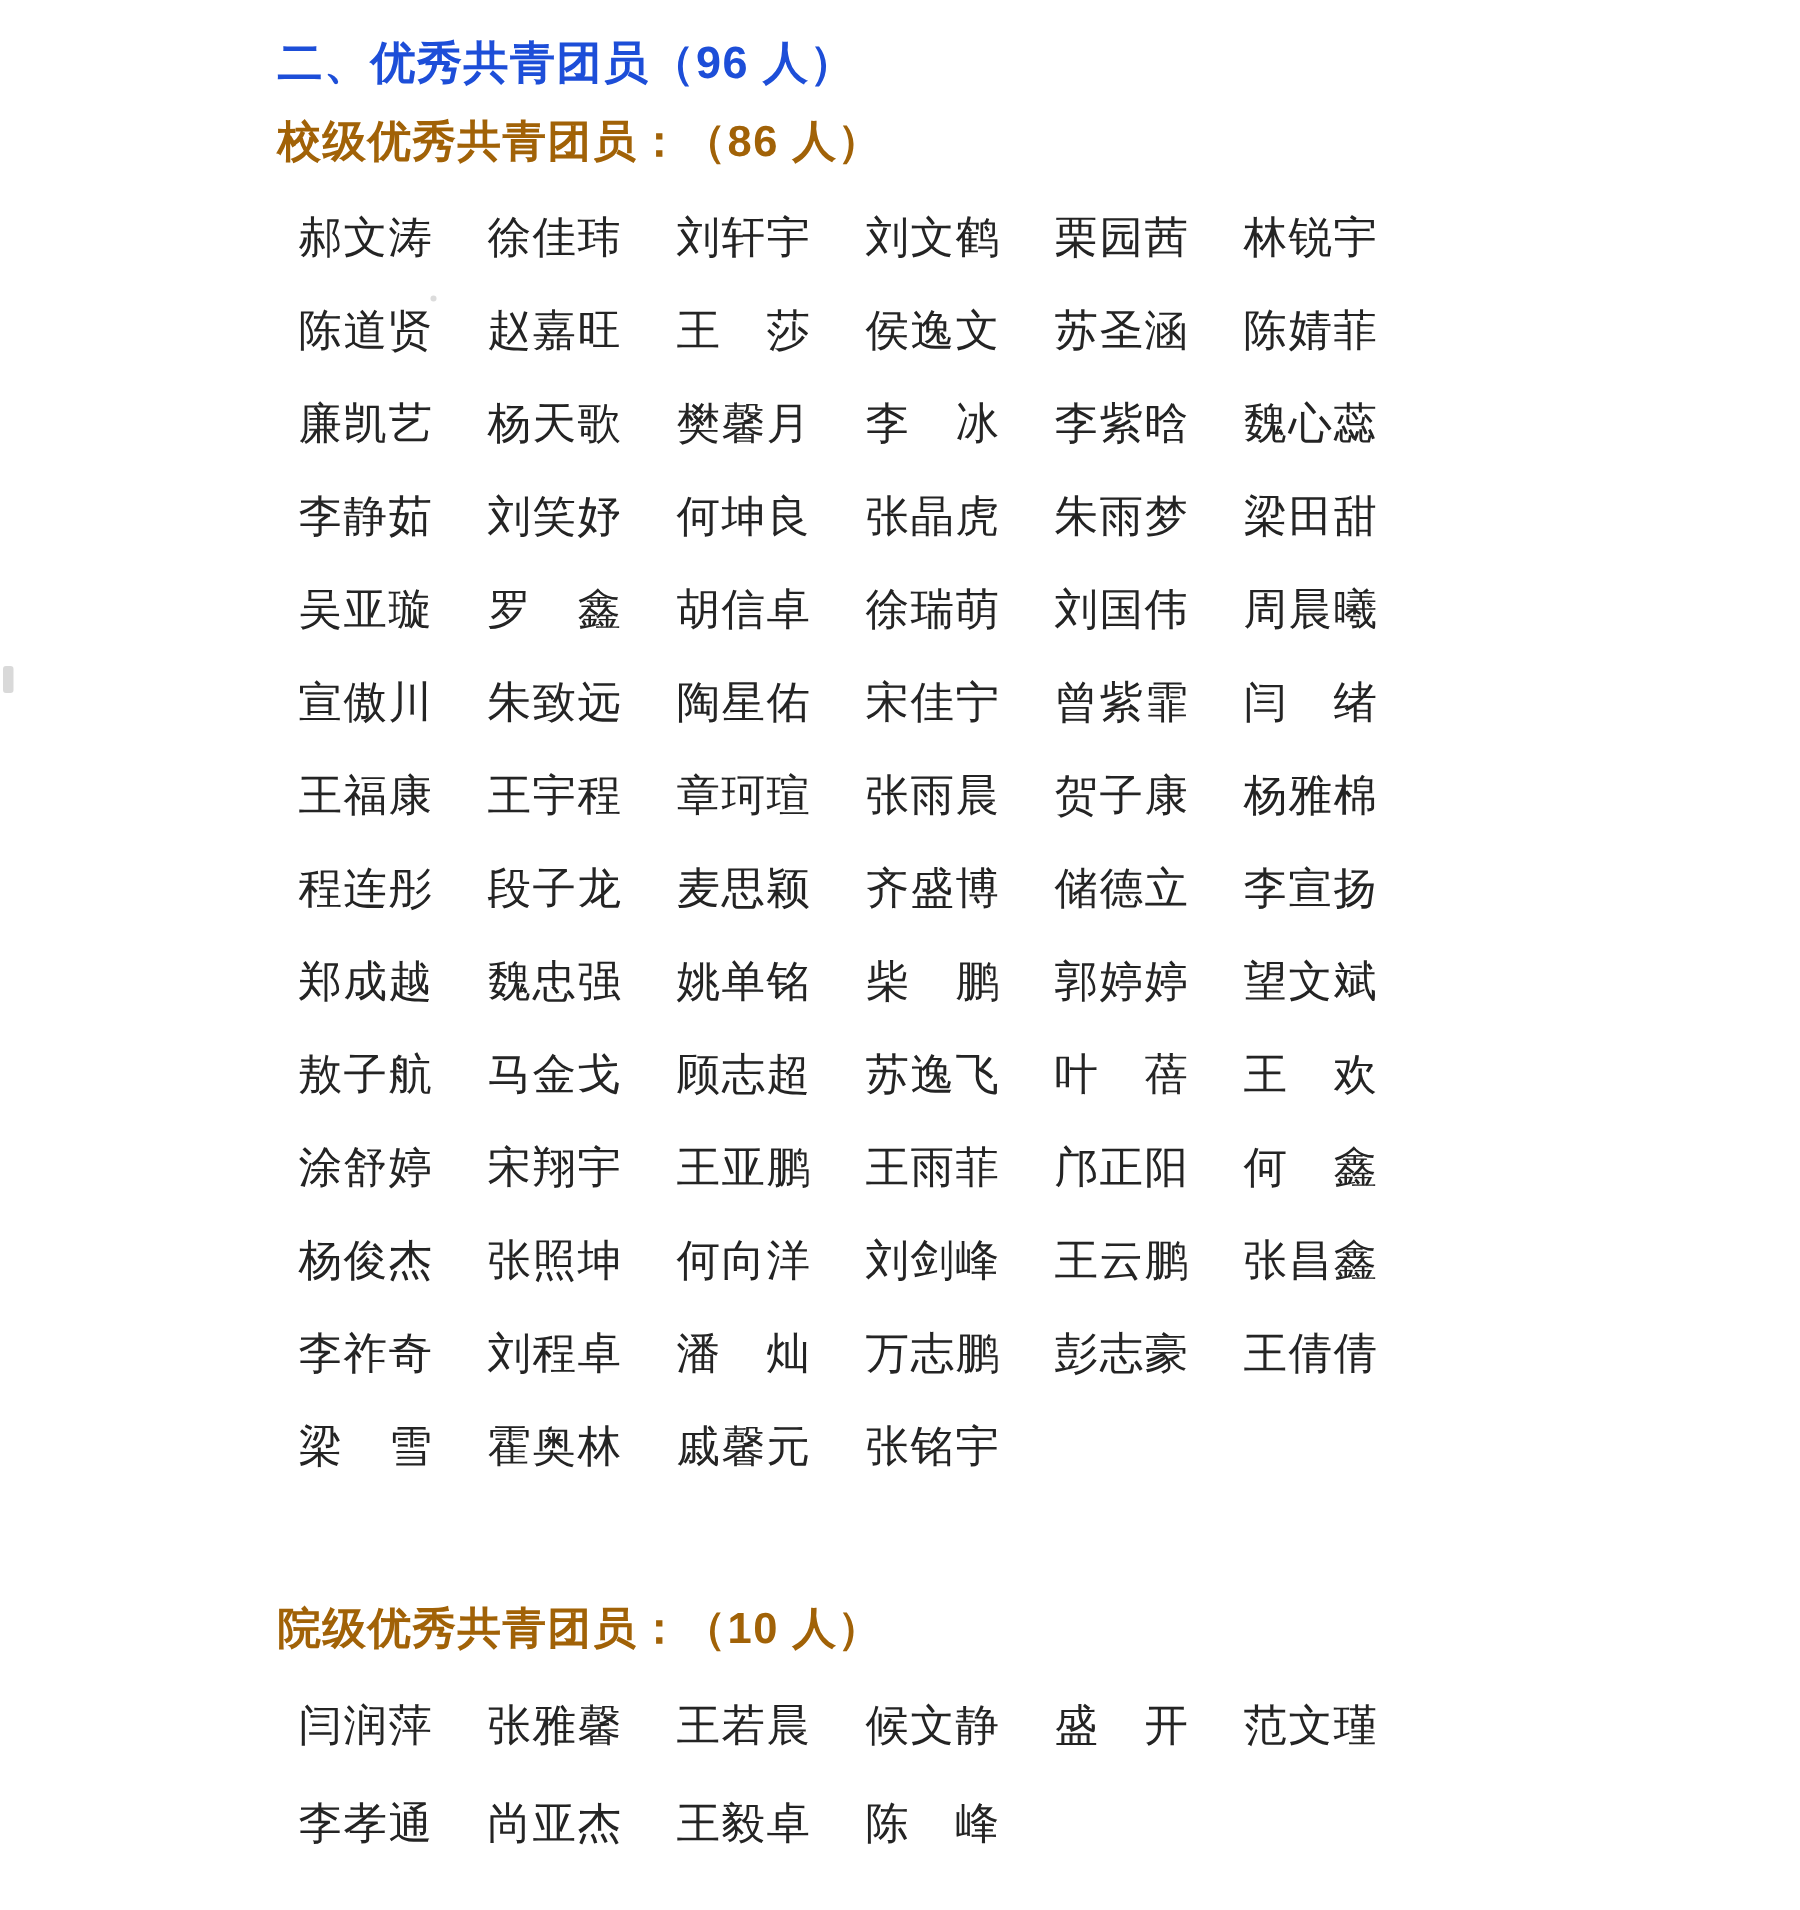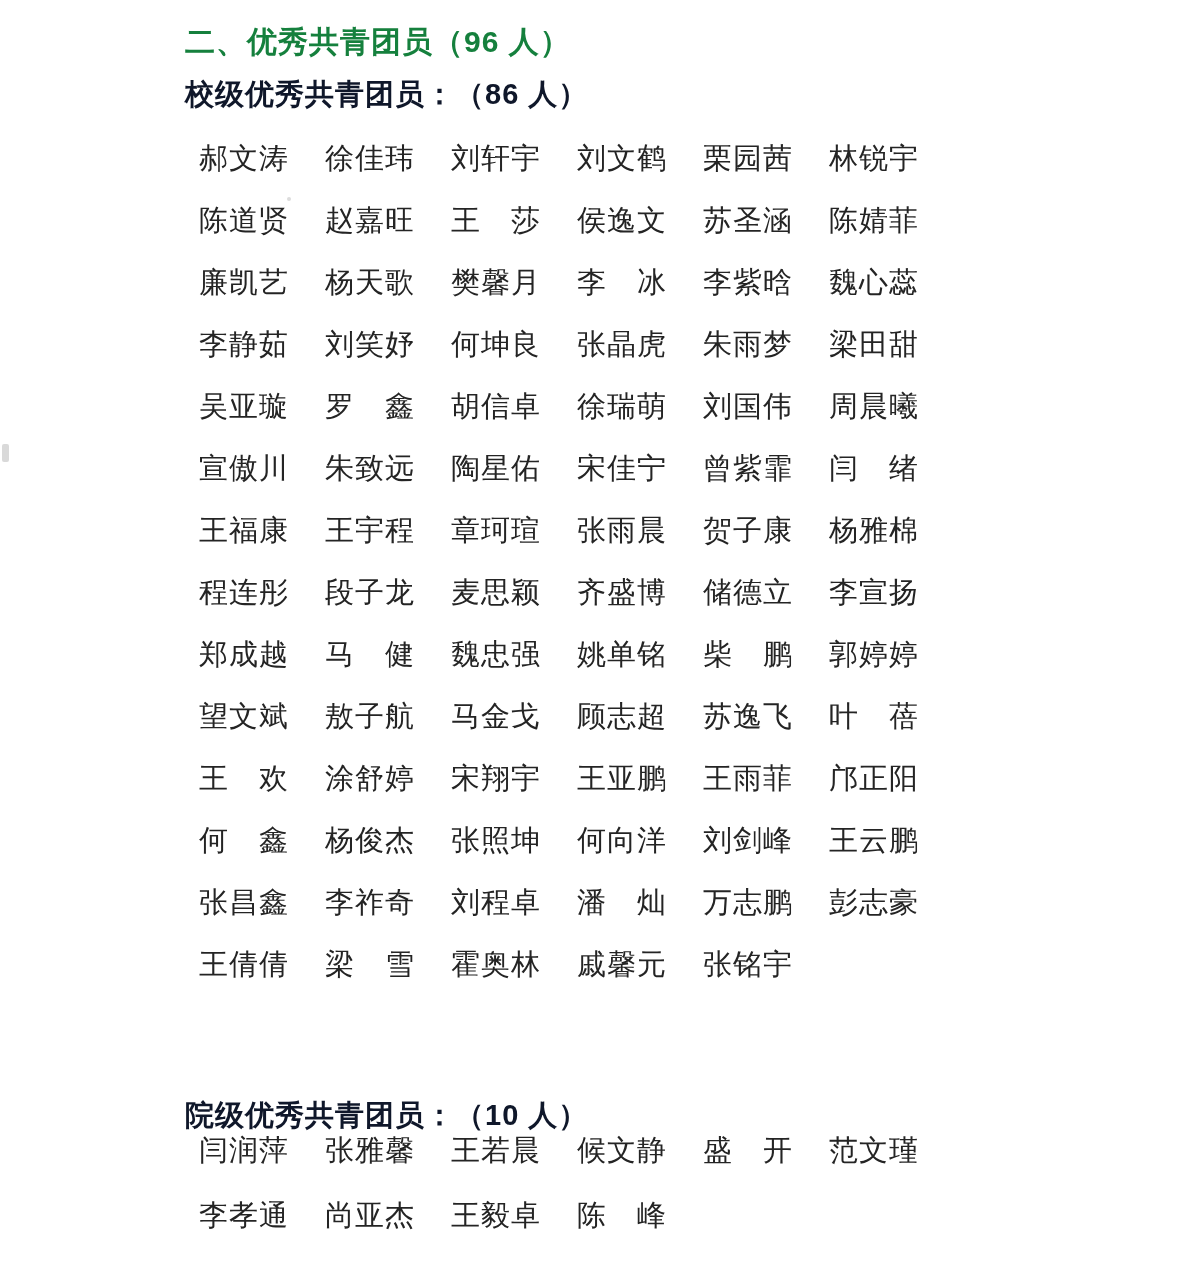--- a/index.html
+++ b/index.html
@@ -14,35 +14,35 @@
     color: #1f1f1f;
   }
   .doc-title {
     position: absolute;
     left: 185px;
     top: 22px;
     font-family: "Liberation Sans", "DejaVu Sans", sans-serif;
     font-weight: bold;
     font-size: 30px;
     letter-spacing: 1px;
-    color: #15803d;
+    color: #1d4ed8;
     white-space: nowrap;
   }
   .section-heading {
     position: absolute;
     left: 185px;
     font-family: "Liberation Sans", "DejaVu Sans", sans-serif;
     font-weight: bold;
     font-size: 29px;
     letter-spacing: 1px;
-    color: #0f172a;
+    color: #a16207;
     white-space: nowrap;
   }
   .heading-campus { top: 75px; }
-  .heading-college { top: 1096px; }
+  .heading-college { top: 1066px; }
   .names-grid {
     position: absolute;
     left: 199px;
     display: grid;
     grid-template-columns: repeat(6, 126px);
   }
   .grid-campus { top: 128px; grid-auto-rows: 62px; }
   .grid-college { top: 1118px; grid-auto-rows: 65px; }
   .name-cell {
     font-size: 29px;
@@ -111,21 +111,20 @@
       <div class="name-cell">张雨晨</div>
       <div class="name-cell">贺子康</div>
       <div class="name-cell">杨雅棉</div>
       <div class="name-cell">程连彤</div>
       <div class="name-cell">段子龙</div>
       <div class="name-cell">麦思颖</div>
       <div class="name-cell">齐盛博</div>
       <div class="name-cell">储德立</div>
       <div class="name-cell">李宣扬</div>
       <div class="name-cell">郑成越</div>
-      <div class="name-cell">马　健</div>
       <div class="name-cell">魏忠强</div>
       <div class="name-cell">姚单铭</div>
       <div class="name-cell">柴　鹏</div>
       <div class="name-cell">郭婷婷</div>
       <div class="name-cell">望文斌</div>
       <div class="name-cell">敖子航</div>
       <div class="name-cell">马金戈</div>
       <div class="name-cell">顾志超</div>
       <div class="name-cell">苏逸飞</div>
       <div class="name-cell">叶　蓓</div>

